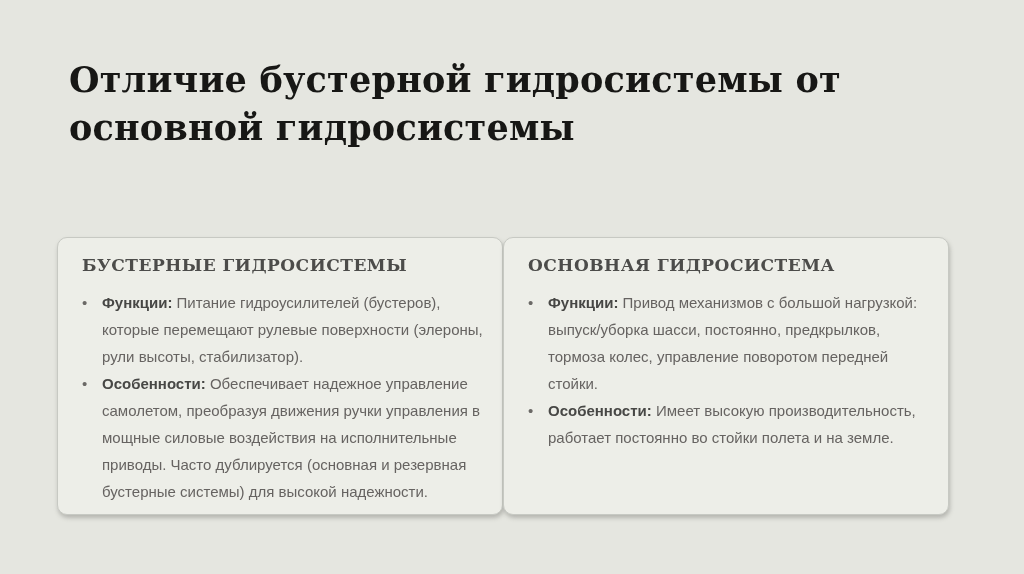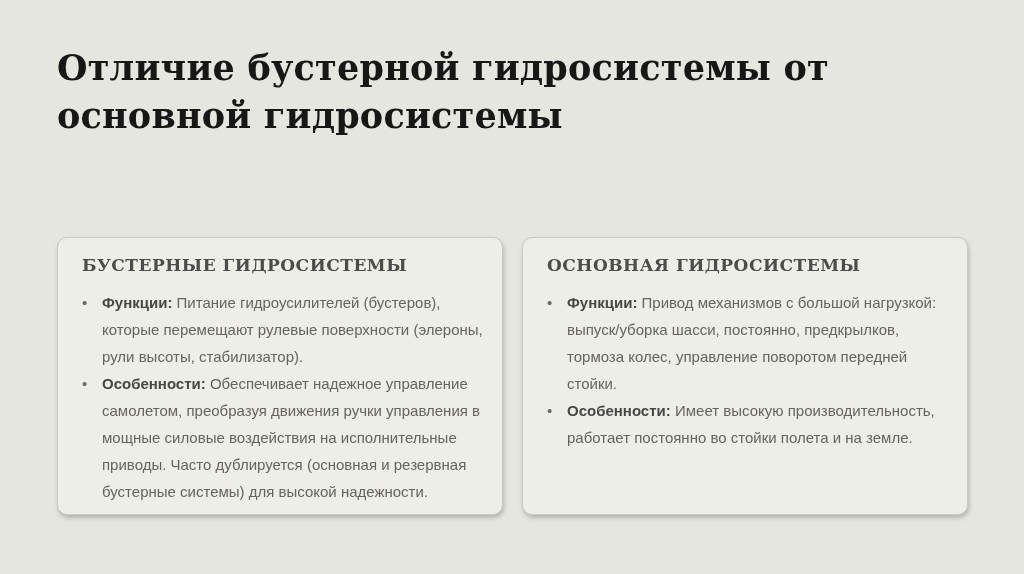--- a/index.html
+++ b/index.html
@@ -16,34 +16,33 @@
   }
   .slide {
     position: absolute;
     inset: 0;
   }
   .page-title {
     position: absolute;
     top: 44px;
     left: 57px;
     width: 930px;
-    margin: 0;
+    margin: 12px;
     font-family: "DejaVu Serif", "Liberation Serif", serif;
     font-weight: 700;
     font-size: 35px;
     line-height: 48px;
     color: #171715;
     letter-spacing: 0.2px;
   }
   .cards-row {
     position: absolute;
     top: 237px;
     left: 57px;
     display: flex;
-    gap: 19px;
   }
   .card {
     box-sizing: border-box;
     width: 446px;
     height: 278px;
     background: #edeee8;
     border: 1px solid #c7c9c3;
     border-radius: 10px;
     box-shadow: 1px 3px 4px rgba(110, 110, 105, 0.40);
     padding: 16px 18px 14px 24px;
@@ -102,21 +101,21 @@
           <div class="bullet-body"><span class="bullet-label">Функции:</span> <span class="bullet-text">Питание гидроусилителей (бустеров), которые перемещают рулевые поверхности (элероны, рули высоты, стабилизатор).</span></div>
         </li>
         <li class="bullet-item">
           <span class="bullet-icon">•</span>
           <div class="bullet-body"><span class="bullet-label">Особенности:</span> <span class="bullet-text">Обеспечивает надежное управление самолетом, преобразуя движения ручки управления в мощные силовые воздействия на исполнительные приводы. Часто дублируется (основная и резервная бустерные системы) для высокой надежности.</span></div>
         </li>
       </ul>
     </section>
 
     <section class="card">
-      <h2 class="card-title">ОСНОВНАЯ ГИДРОСИСТЕМЫ</h2>
+      <h2 class="card-title">ОСНОВНАЯ ГИДРОСИСТЕМА</h2>
       <ul class="bullet-list">
         <li class="bullet-item">
           <span class="bullet-icon">•</span>
           <div class="bullet-body"><span class="bullet-label">Функции:</span> <span class="bullet-text">Привод механизмов с большой нагрузкой: выпуск/уборка шасси, постоянно, предкрылков, тормоза колес, управление поворотом передней стойки.</span></div>
         </li>
         <li class="bullet-item">
           <span class="bullet-icon">•</span>
           <div class="bullet-body"><span class="bullet-label">Особенности:</span> <span class="bullet-text">Имеет высокую производительность, работает постоянно во стойки полета и на земле.</span></div>
         </li>
       </ul>

